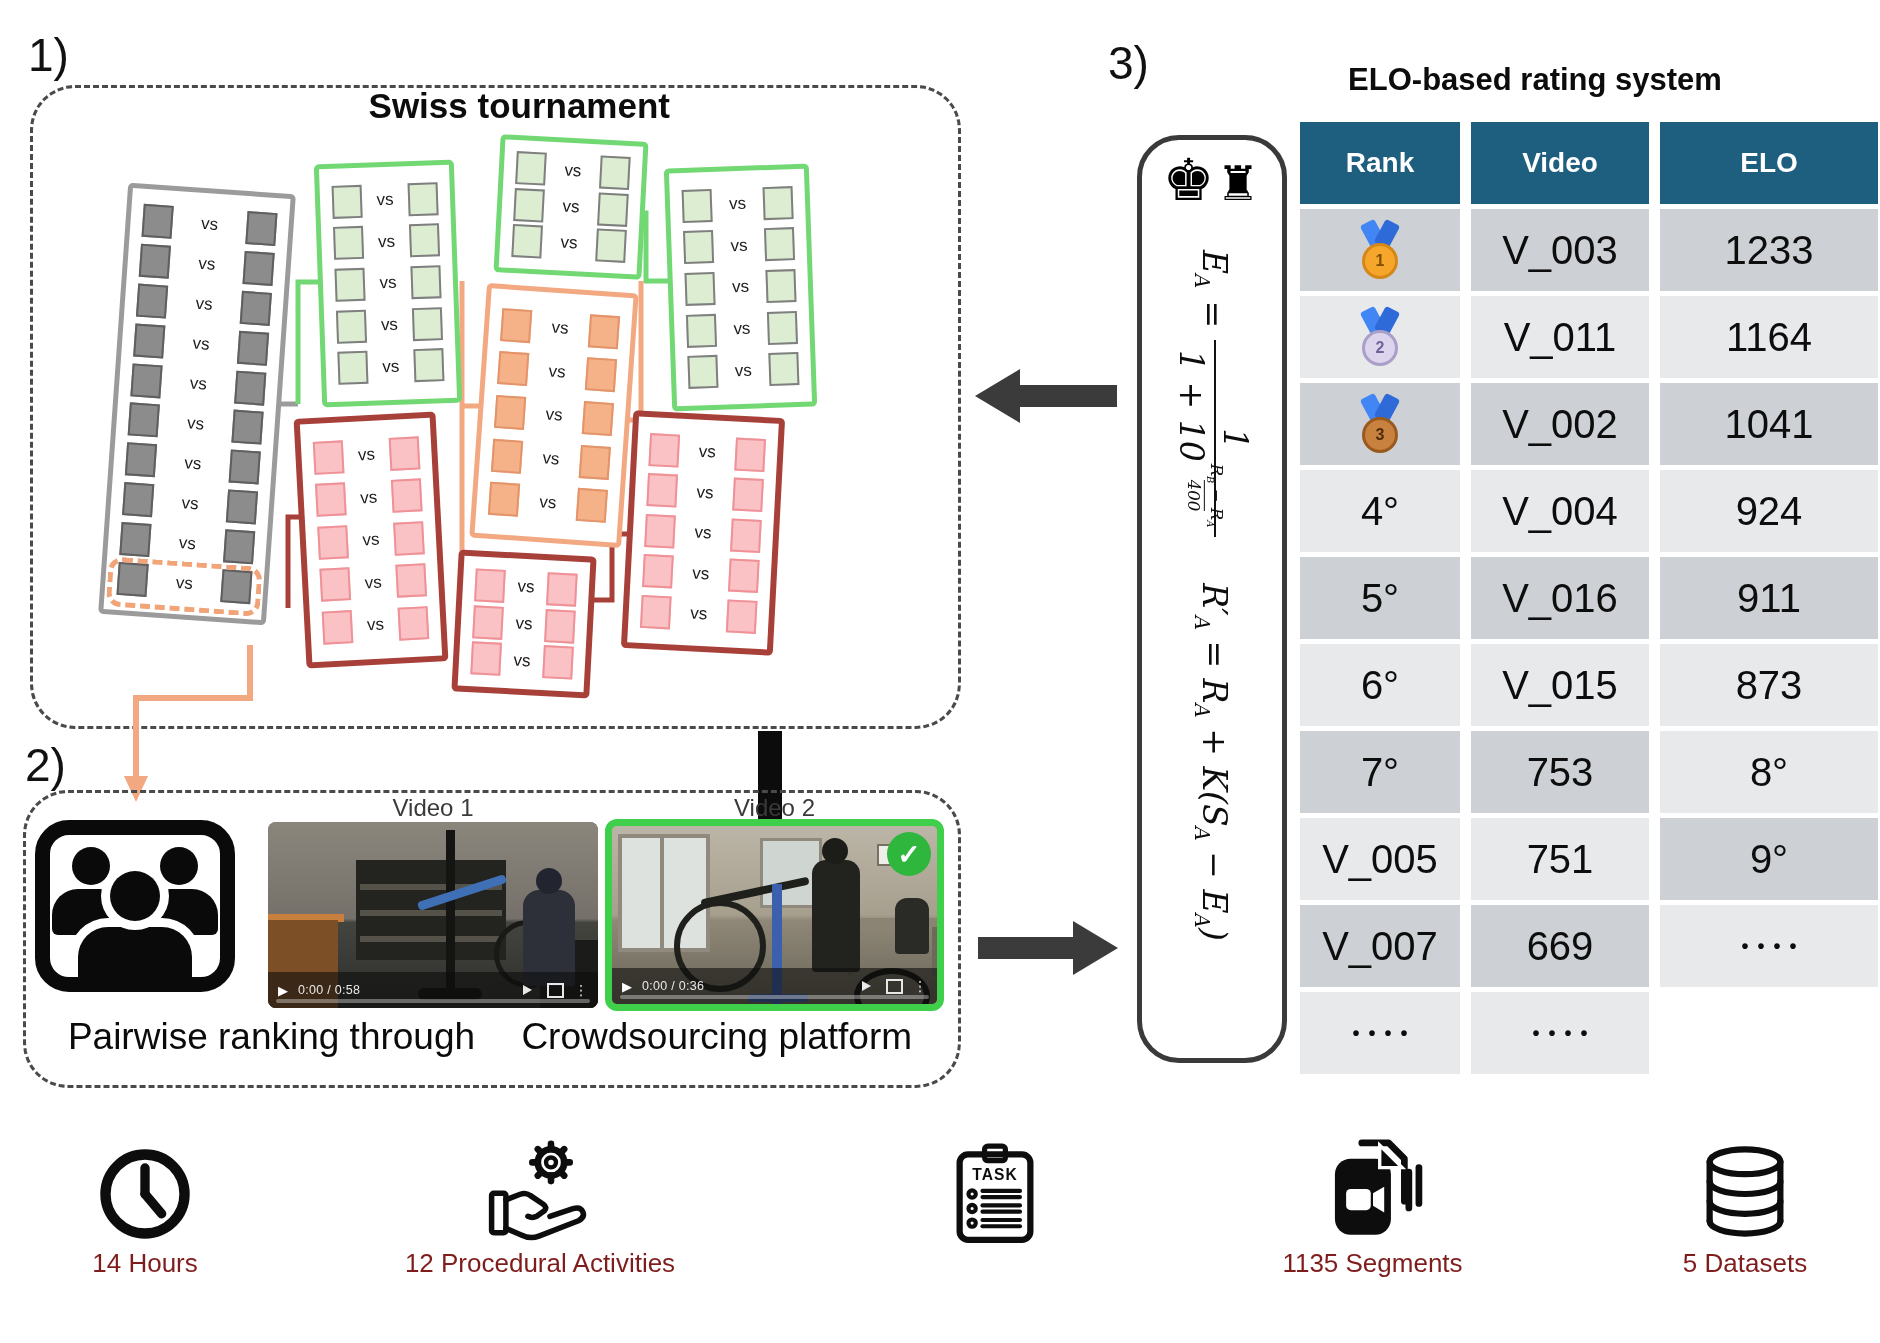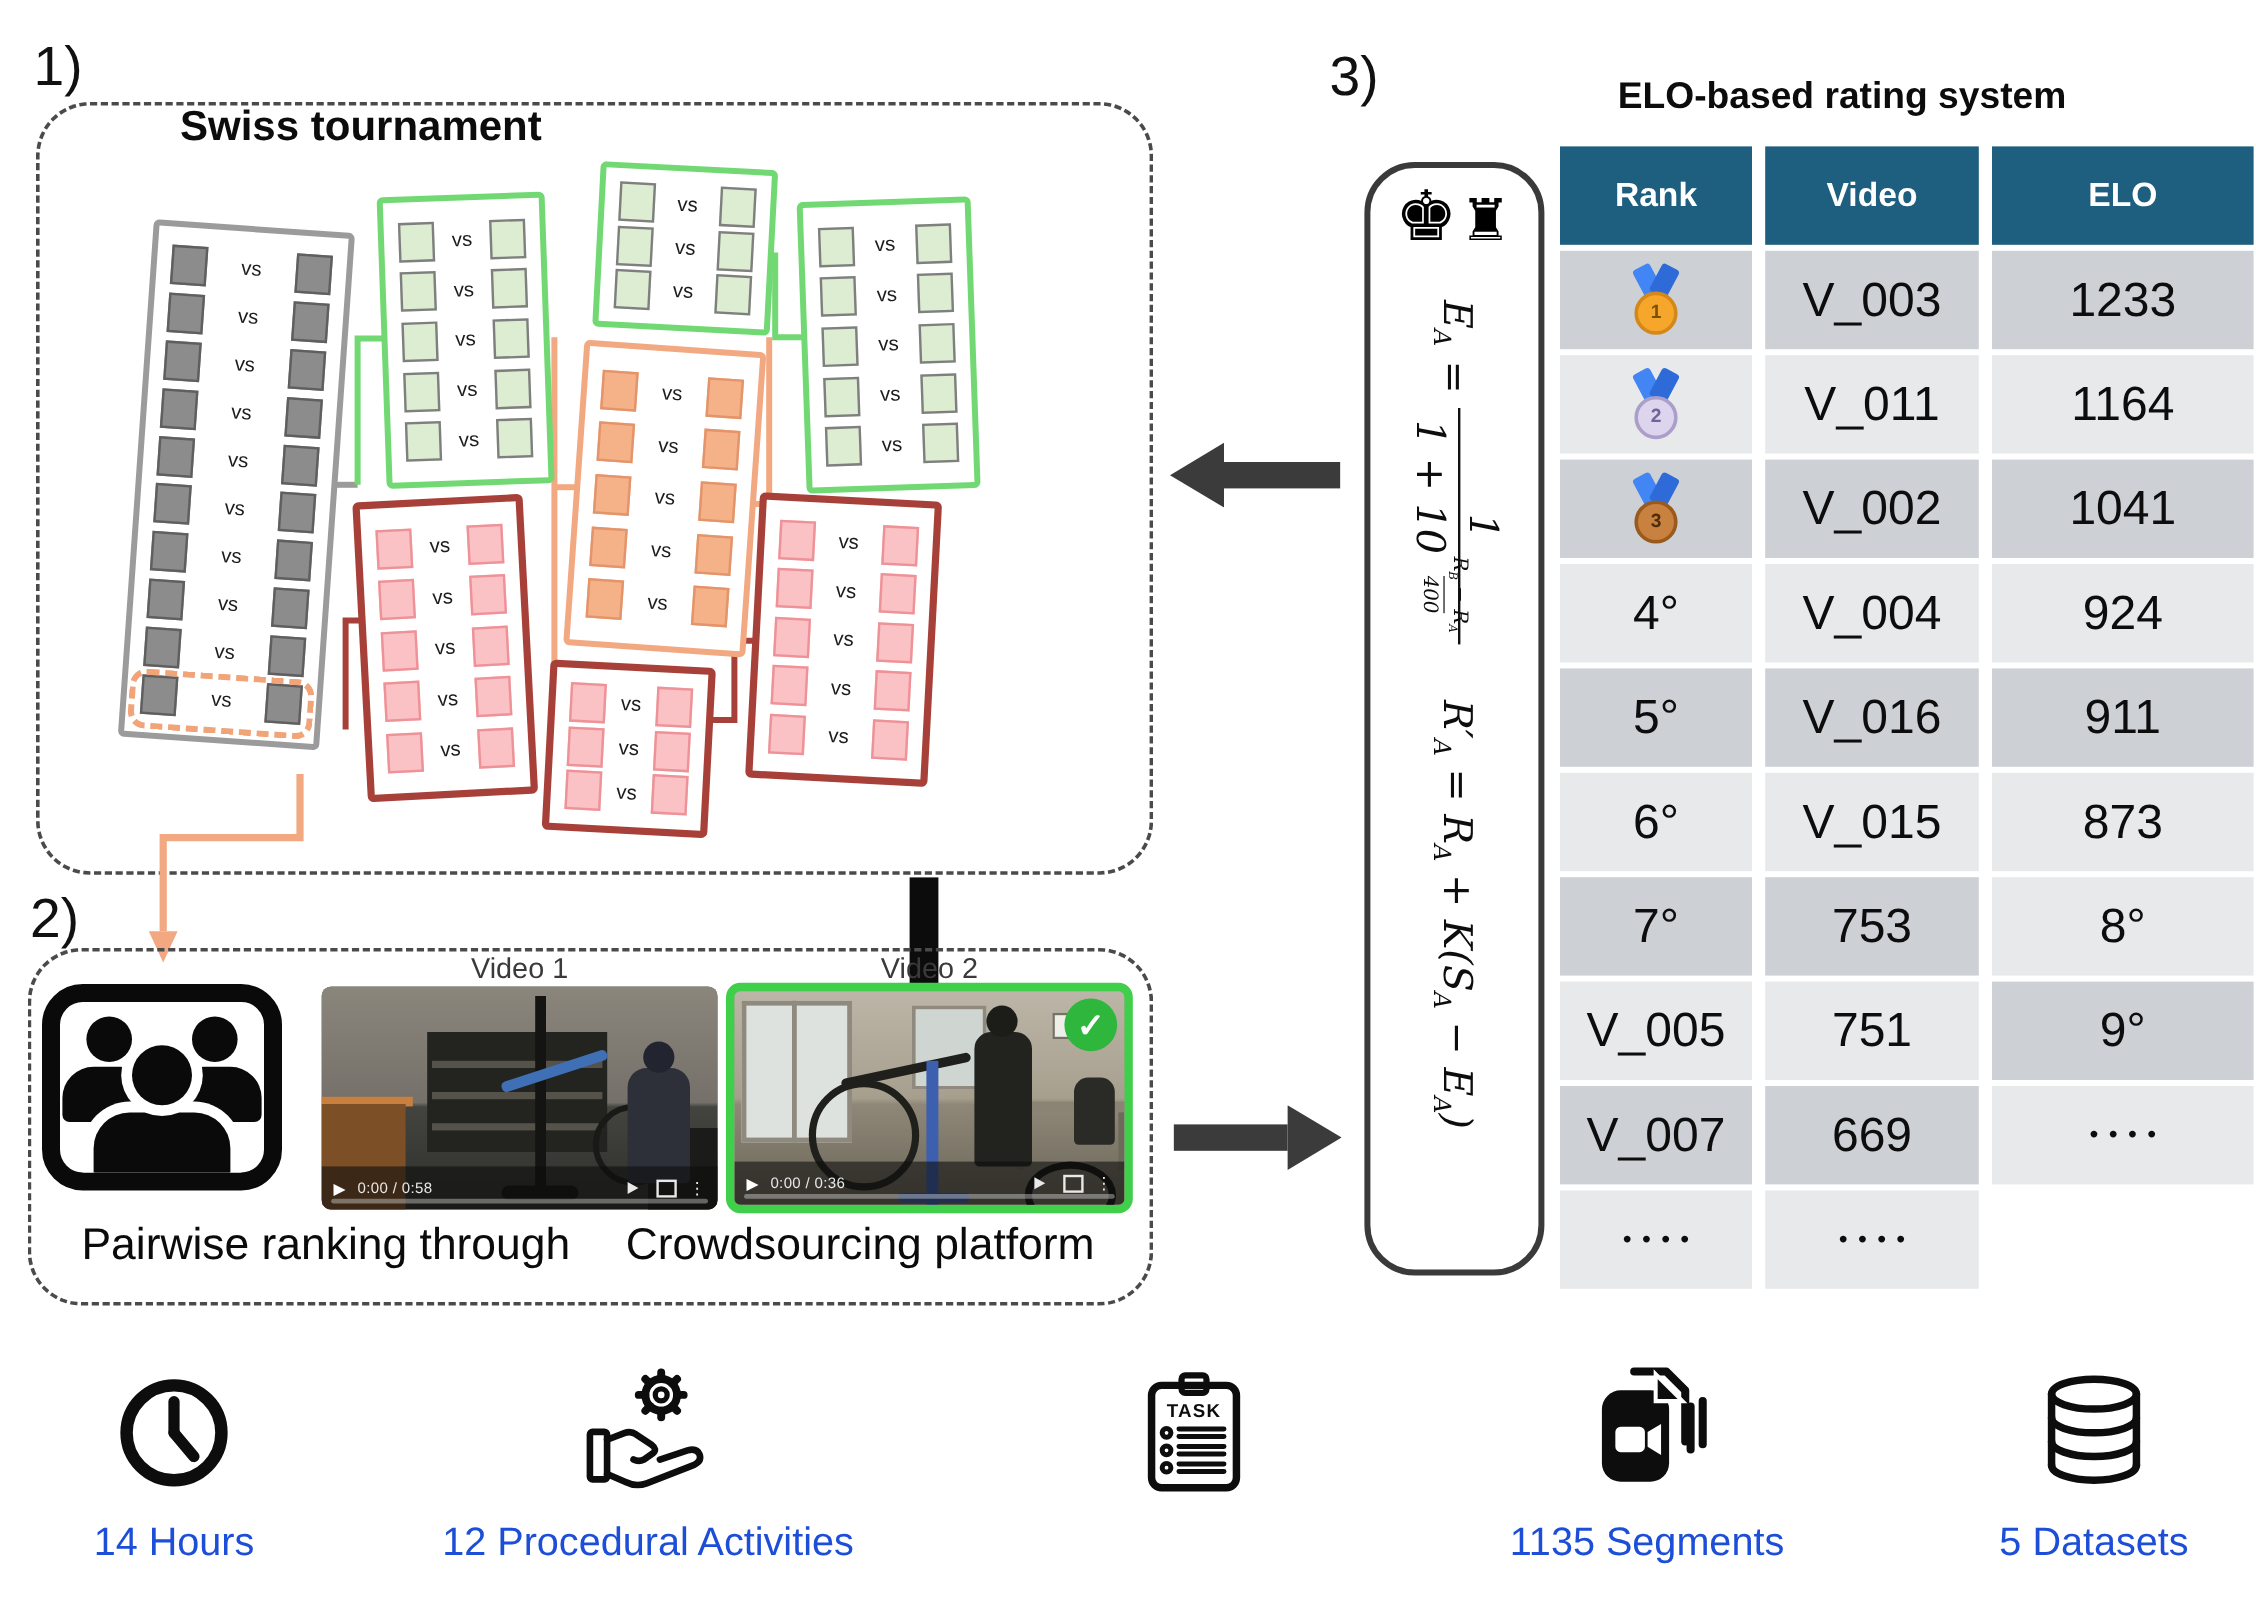--- a/index.html
+++ b/index.html
@@ -10,21 +10,21 @@
   .sec-num{position:absolute;font-size:46px;font-weight:500;color:#111;}
   .sec-1{left:28px;top:28px;}
   .sec-2{left:25px;top:738px;}
   .sec-3{left:1108px;top:36px;}
 
   
   .dashed-panel{position:absolute;border:3px dashed #4a4a4a;border-radius:45px;background:transparent;}
   .panel-1{left:30px;top:85px;width:925px;height:638px;}
   .panel-2{left:23px;top:790px;width:932px;height:292px;}
 
-  .p1-title{position:absolute;left:150px;top:86px;width:520px;text-align:left;
+  .p1-title{position:absolute;left:150px;top:86px;width:520px;text-align:right;
             font-size:35px;font-weight:800;color:#0c0c0c;}
 
   
   .bracket{position:absolute;background:#fff;box-sizing:border-box;display:flex;flex-direction:column;
            justify-content:space-evenly;padding:8px 12px;border-radius:5px;}
   .vs-row{display:flex;align-items:center;justify-content:space-between;}
   .box{width:30px;height:33px;border:2px solid;box-sizing:border-box;flex:0 0 auto;}
   .vs-label{font-size:17px;color:#1c1c1c;}
 
   .bk-gray{left:113px;top:188px;width:168px;height:432px;border:5px solid #9b9b9b;transform:rotate(4deg);position:absolute;}
@@ -164,21 +164,21 @@
   .medal-circle{position:absolute;bottom:0;left:4px;width:36px;height:36px;border-radius:50%;
                 display:flex;align-items:center;justify-content:center;font-size:16px;font-weight:bold;box-sizing:border-box;}
   .medal-gold .medal-circle{background:#f6a62a;border:3px solid #d4881a;color:#7c5000;}
   .medal-silver .medal-circle{background:#ddd5ee;border:3px solid #ab9fc9;color:#6f639a;}
   .medal-bronze .medal-circle{background:#c8813e;border:3px solid #9a5a1e;color:#4f2d0c;}
 
   
   .stat{position:absolute;top:1126px;text-align:center;}
   .stat .icon-wrap{height:120px;display:flex;align-items:flex-end;justify-content:center;text-decoration:underline;}
   .stat svg{display:block;}
-  .stat .stat-label{margin-top:20px;font-size:33px;color:#1d4ed8;}
+  .stat .stat-label{margin-top:2px;font-size:26px;color:#7f1d1d;}
   .st-1{left:40px;width:210px;}
   .st-2{left:330px;width:420px;}
   .st-3{left:860px;width:270px;}
   .st-4{left:1200px;width:345px;}
   .st-5{left:1600px;width:290px;}
 </style>
 </head>
 <body>
 
 <div class="canvas">

